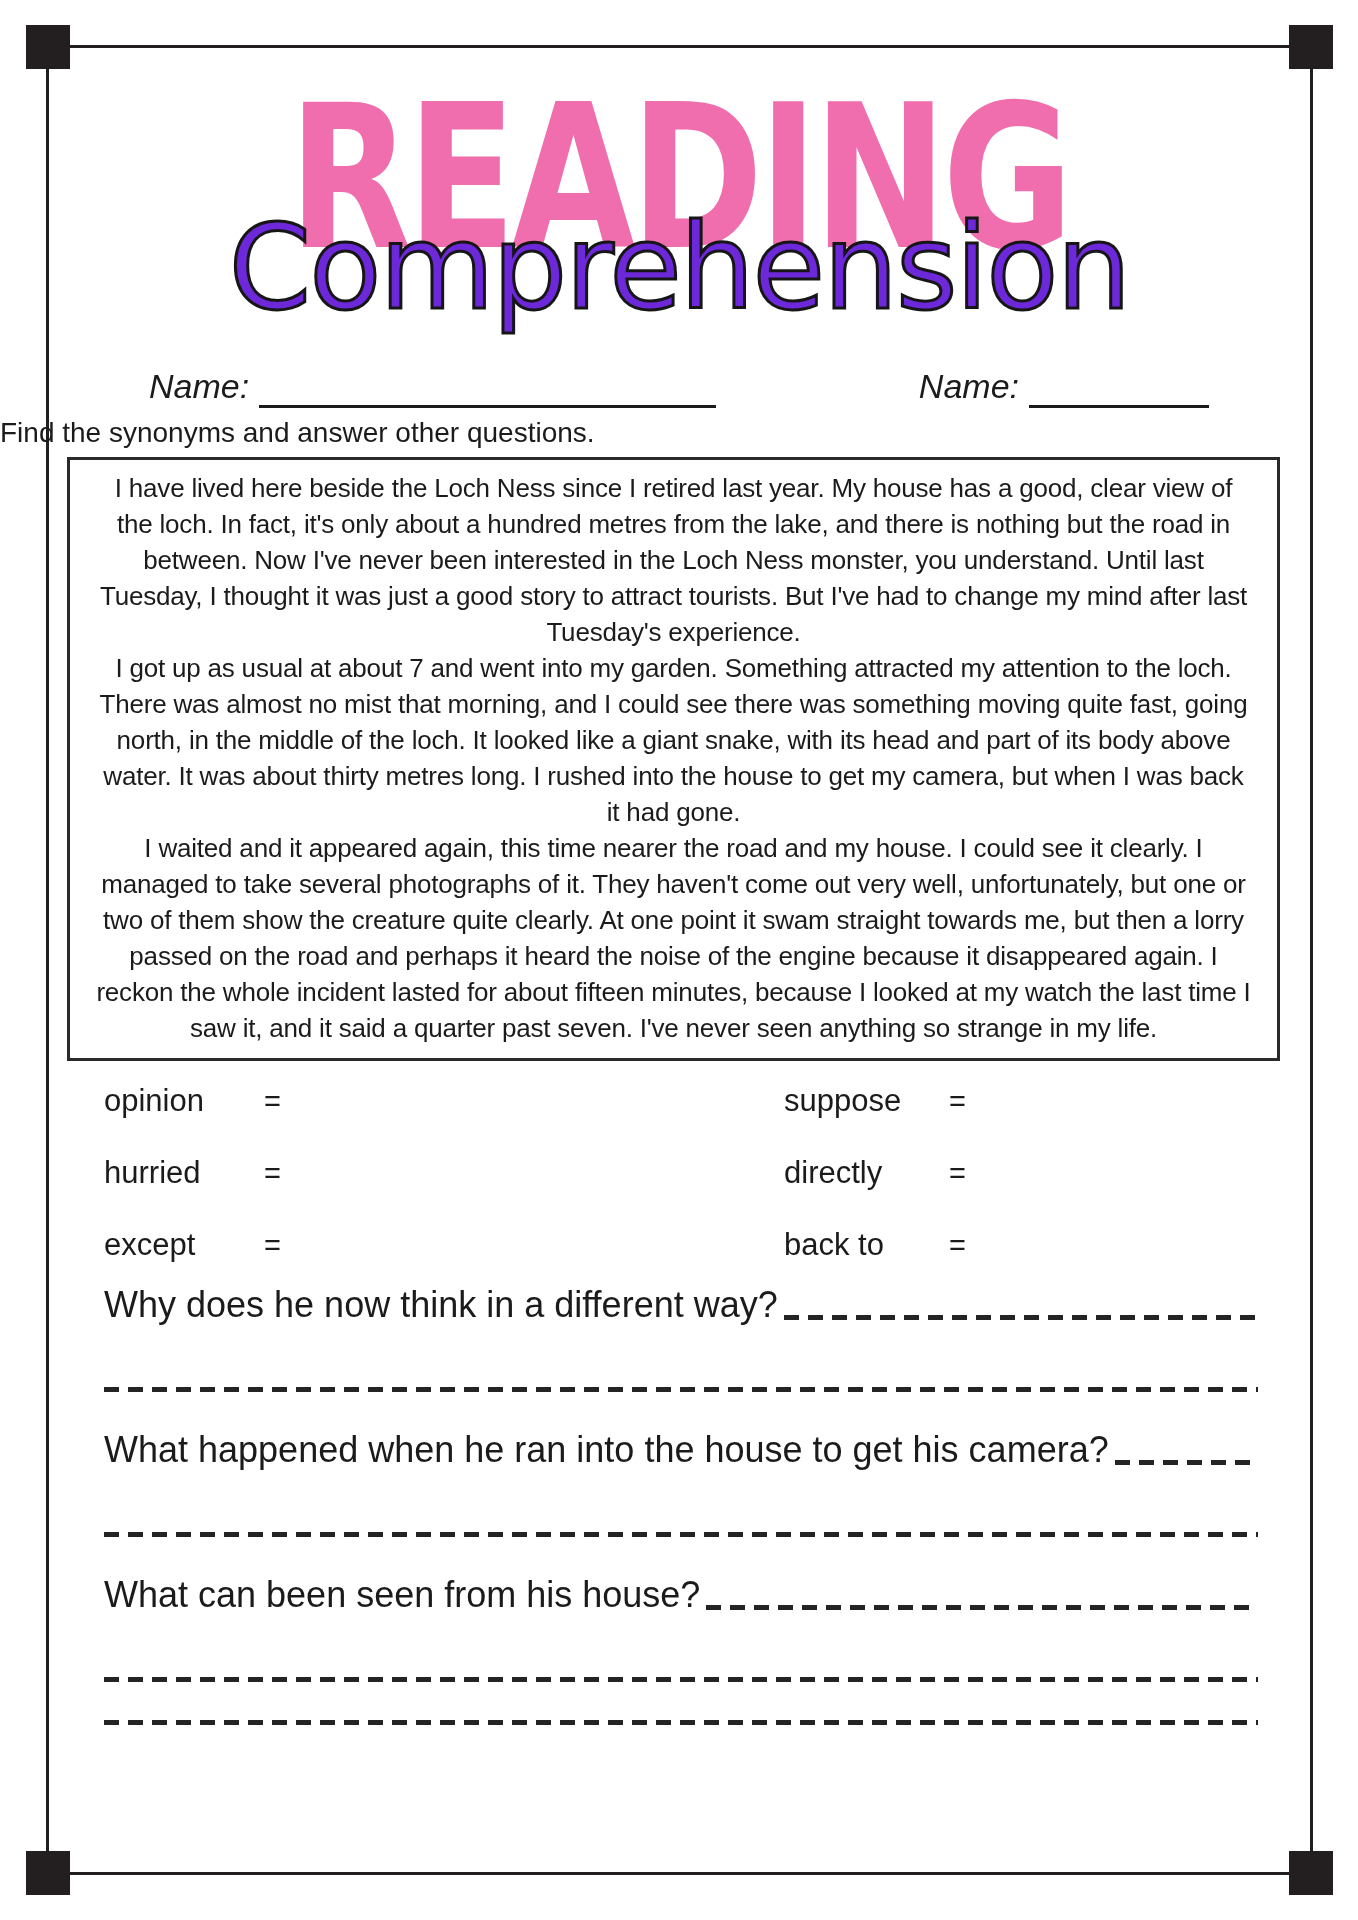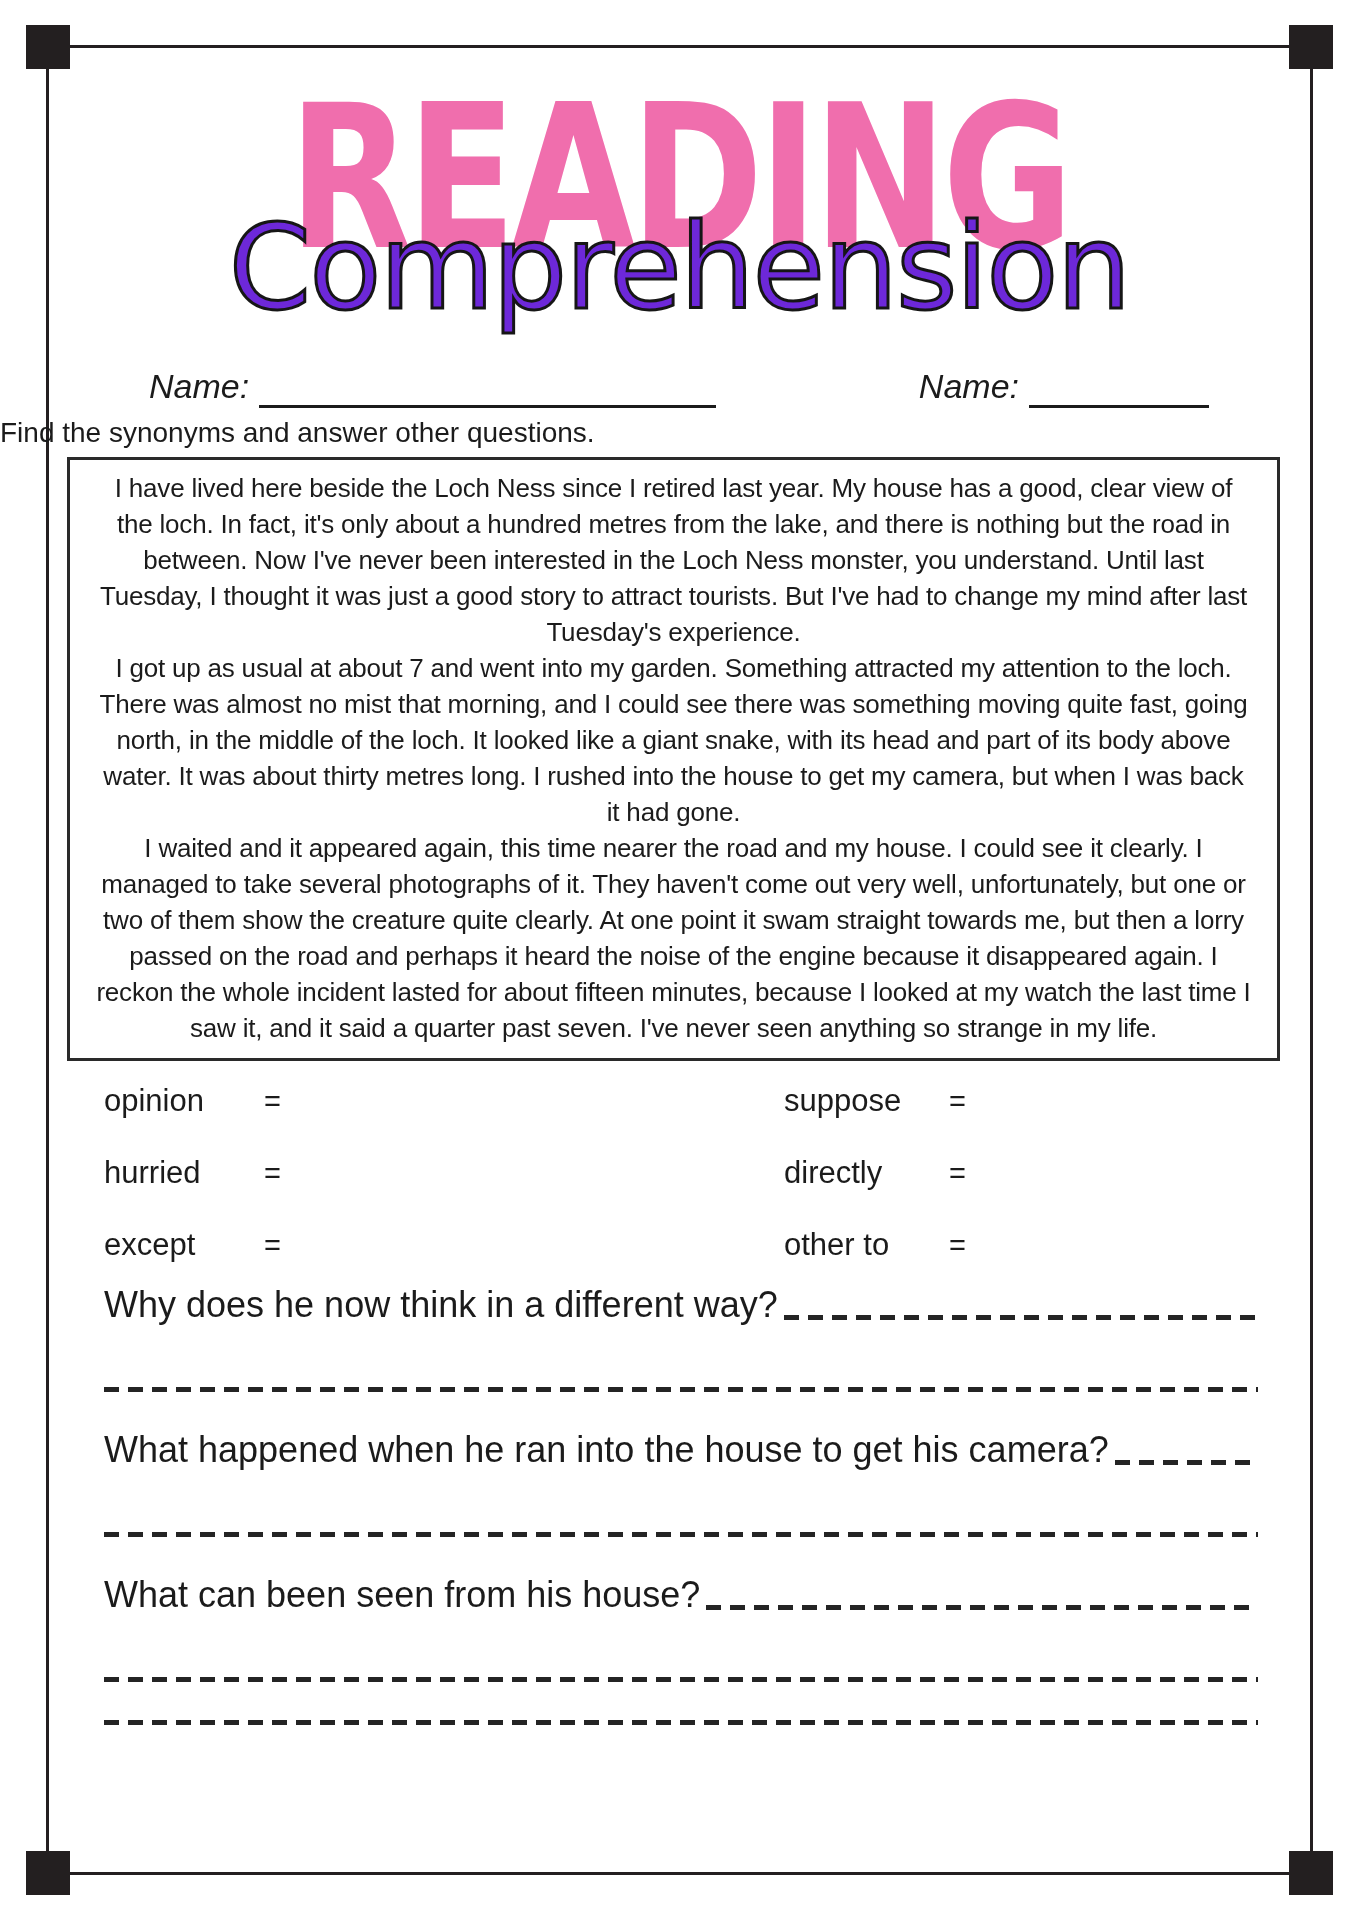--- a/index.html
+++ b/index.html
@@ -171,21 +171,21 @@
     <span>suppose</span>
     <span class="eq">=</span>
 
     <span>hurried</span>
     <span class="eq">=</span>
     <span>directly</span>
     <span class="eq">=</span>
 
     <span>except</span>
     <span class="eq">=</span>
-    <span>other to</span>
+    <span>back to</span>
     <span class="eq">=</span>
   </div>
 
   <div class="questions">
 
     <div class="q-block">
       <div class="q-row">
         <span class="q-text">Why does he now think in a different way?</span>
         <span class="answer-blank"></span>
       </div>

